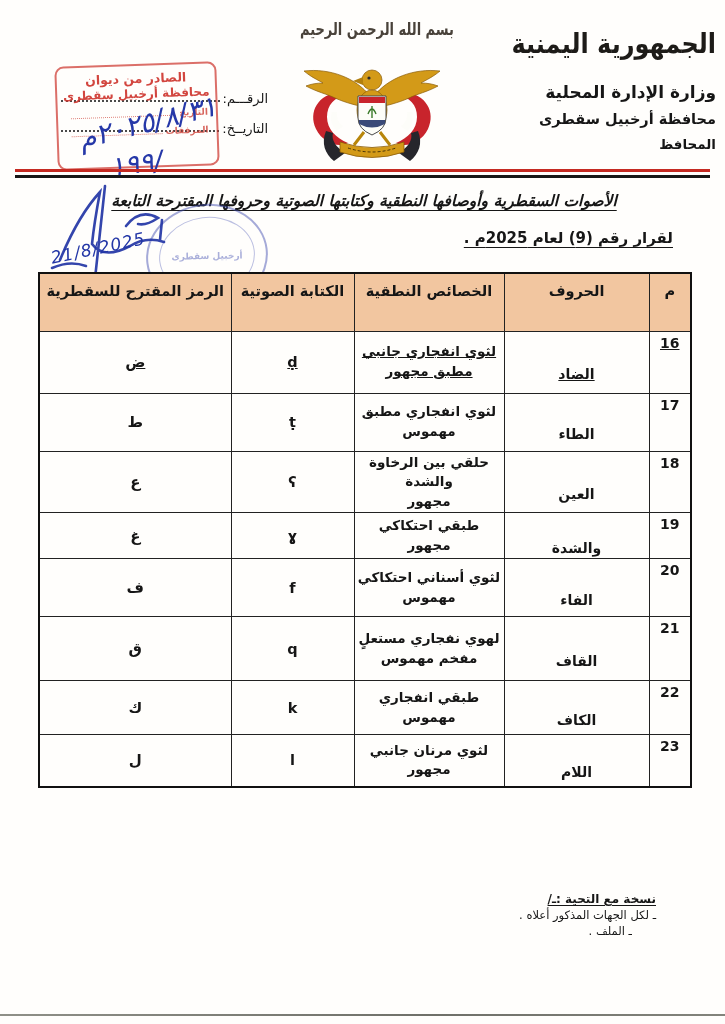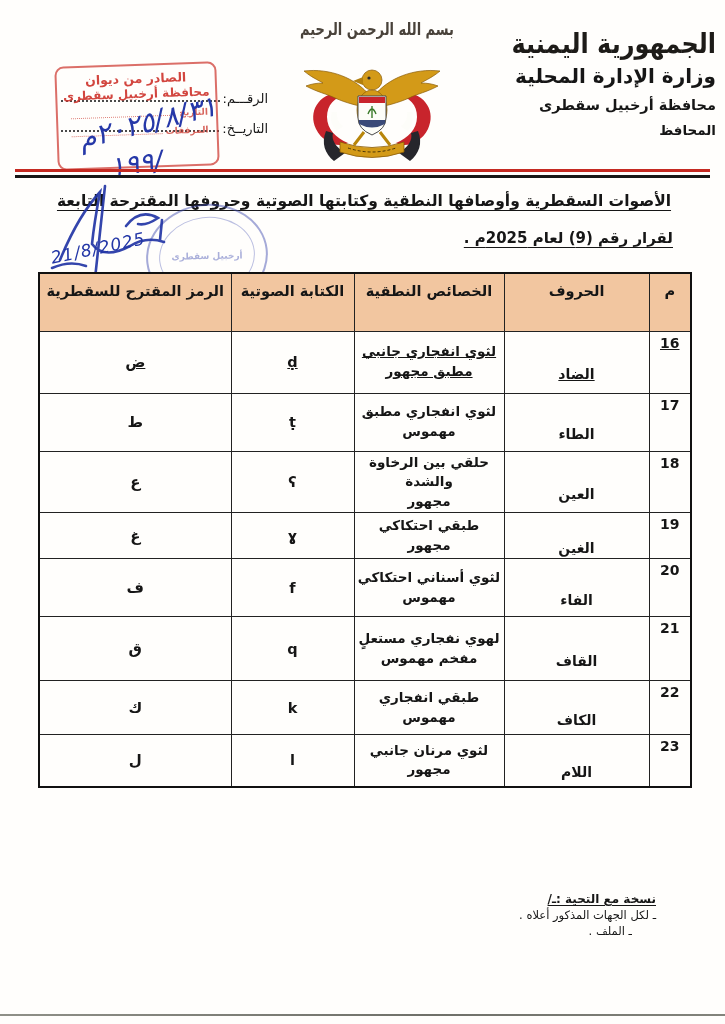--- a/index.html
+++ b/index.html
@@ -10,21 +10,21 @@
   }
   
   .bismillah{
     position:absolute;top:22px;left:300px;width:150px;text-align:center;
     font-size:13px;font-weight:bold;color:#49423a;white-space:nowrap;
     transform:scaleY(1.3);letter-spacing:-.3px;
   }
   .emblem{position:absolute;top:52px;left:296px;width:152px;height:112px;}
   .letterhead{position:absolute;top:30px;left:468px;width:248px;direction:rtl;}
   .country{font-size:24px;font-weight:bold;color:#1d1b18;transform:scaleY(1.15);letter-spacing:-.5px;}
-  .ministry{font-size:20px;font-weight:bold;margin-top:6px;}
+  .ministry{font-size:17px;font-weight:bold;margin-top:24px;}
   .governorate{font-size:14.5px;font-weight:bold;margin-top:9px;}
   .office{font-size:13.5px;font-weight:bold;margin-top:9px;}
   
   .ref-fields{position:absolute;top:76px;left:58px;width:210px;direction:rtl;}
   .ref-row{display:flex;align-items:flex-end;height:30px;font-size:13px;font-weight:normal;}
   .ref-label{white-space:nowrap;}
   .ref-leader{flex:1;border-bottom:2px dotted #4a4a4a;margin:0 3px 4px 3px;}
   .red-stamp{
     position:absolute;top:64px;left:56px;width:162px;height:104px;
     border:2.5px solid rgba(205,55,48,.78);border-radius:9px;transform:rotate(-2deg);
@@ -45,21 +45,21 @@
     position:absolute;top:148px;left:110px;color:#2638a8;
     font-size:27px;font-style:italic;transform:rotate(-8deg);
     direction:ltr;unicode-bidi:bidi-override;letter-spacing:3px;
   }
   
   .rule-red{position:absolute;top:169px;left:15px;width:695px;height:3px;background:#c52a22;}
   .rule-black{position:absolute;top:175px;left:15px;width:695px;height:2.5px;background:#171717;}
   
   .title1{
     position:absolute;top:192px;left:55px;width:618px;text-align:center;direction:rtl;
-    font-size:15.5px;font-weight:bold;text-decoration:underline;text-underline-offset:4px;
+    font-size:15.5px;font-weight:bold;text-decoration:underline;text-underline-offset:4px;font-style:italic;
   }
   .title2{
     position:absolute;top:229px;left:55px;width:618px;text-align:right;direction:rtl;
     font-size:15px;font-weight:bold;text-decoration:underline;text-underline-offset:4px;
   }
   
   .blue-stamp{
     position:absolute;top:204px;left:146px;width:118px;height:100px;border-radius:50%;
     border:2px solid rgba(66,80,178,.48);transform:rotate(-7deg);
   }
@@ -239,21 +239,21 @@
         <tr>
           <td class="c-num">18</td>
           <td class="c-letter">العين</td>
           <td class="c-feat">حلقي بين الرخاوة والشدة
 مجهور</td>
           <td class="c-phon">ʕ</td>
           <td class="c-sym">ع</td>
         </tr>
         <tr>
           <td class="c-num">19</td>
-          <td class="c-letter">الغين</td>
+          <td class="c-letter">والشدة</td>
           <td class="c-feat">طبقي احتكاكي مجهور</td>
           <td class="c-phon">ɣ</td>
           <td class="c-sym">غ</td>
         </tr>
         <tr>
           <td class="c-num">20</td>
           <td class="c-letter">الفاء</td>
           <td class="c-feat">لثوي أسناني احتكاكي
 مهموس</td>
           <td class="c-phon">f</td>

